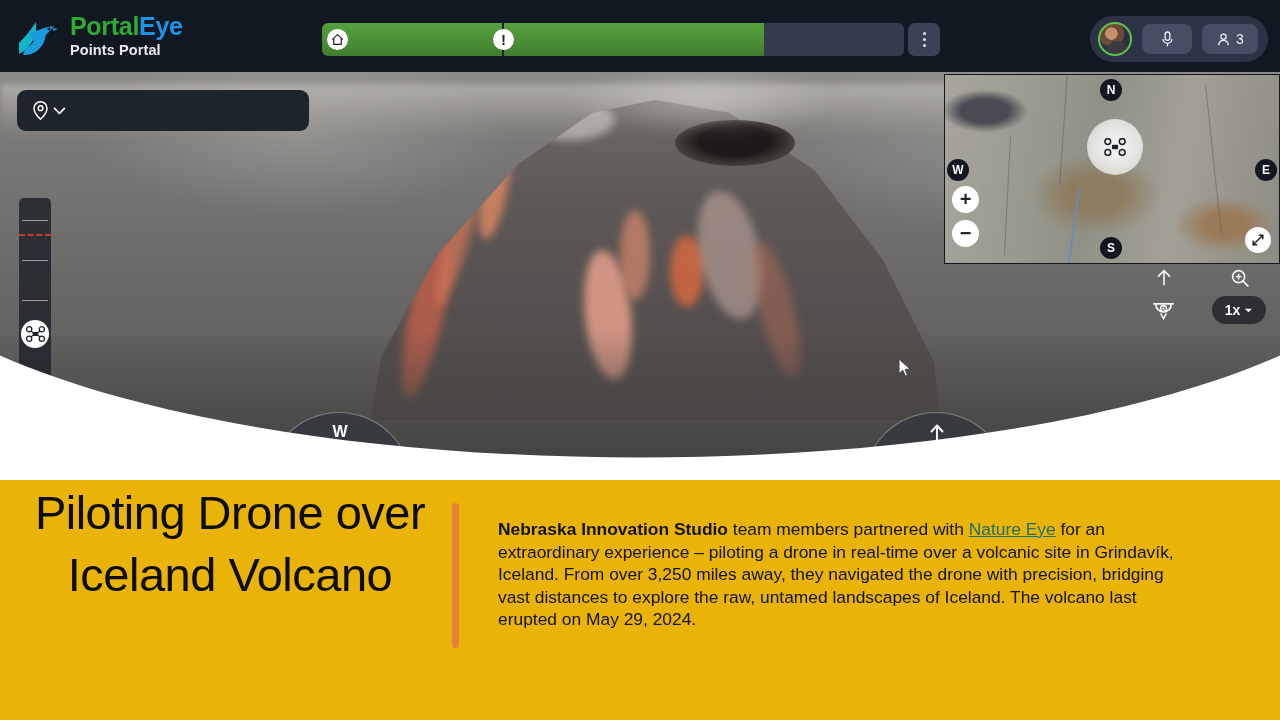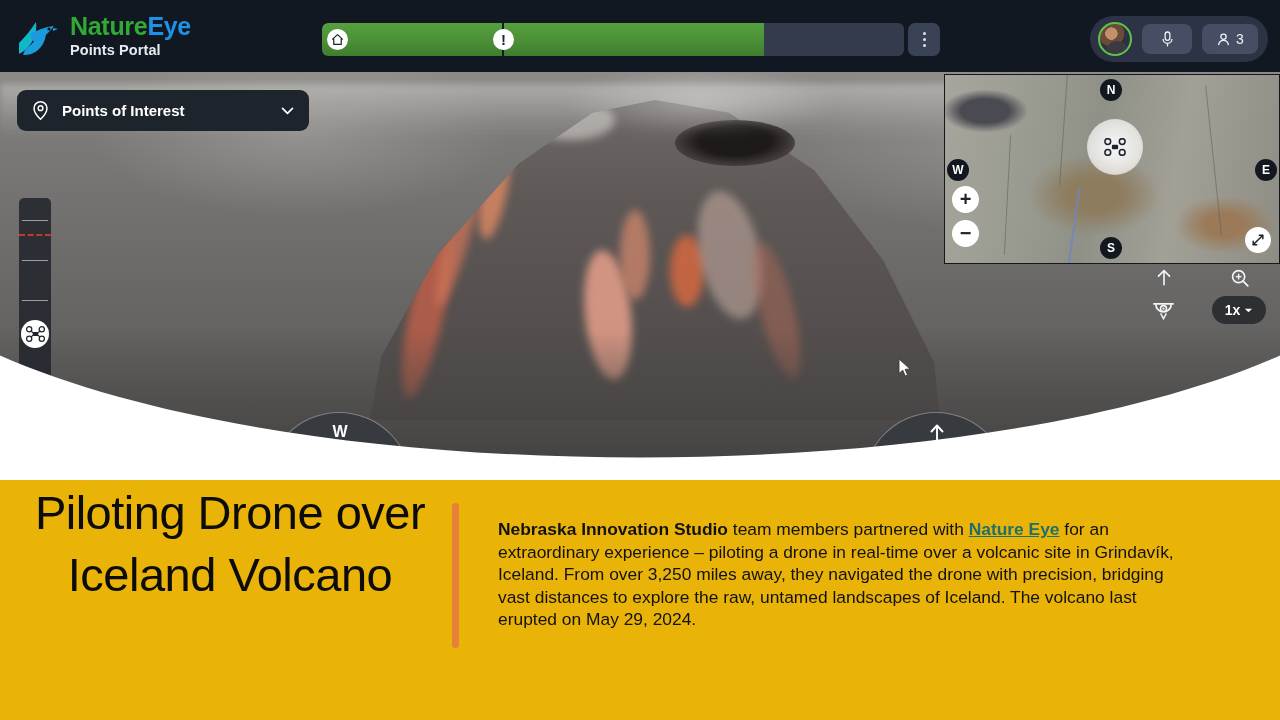--- a/index.html
+++ b/index.html
@@ -289,21 +289,21 @@
   #accent-bar {
     position: absolute; left: 452px; top: 35px;
     width: 7px; height: 145px; border-radius: 4px; background: #e8803a;
   }
   #body-copy {
     position: absolute; left: 498px; top: 50px;
     width: 680px;
     font-size: 17.4px; line-height: 22.5px; color: #121212;
   }
   #body-copy b { font-weight: bold; }
-  #nature-eye-link { color: #1f6f6a; text-decoration: underline; cursor: pointer; font-weight: bold; }
+  #nature-eye-link { color: #1f6f6a; text-decoration: underline; cursor: pointer; }
 </style>
 </head>
 <body>
 
 <div id="app-window">
 
   <div id="video-feed">
     <div id="snow-band"></div>
     <div id="cone">
       <div class="lava" style="left:40px;  top:120px; width:34px;  height:180px; background:#c0604a; opacity:.82; transform:rotate(12deg);"></div>
@@ -325,21 +325,21 @@
 
     <div id="brand">
       <svg id="bird-logo" viewBox="0 0 44 40">
         <path d="M3 27 C9 21 15 14 20 6 C21 14 19 22 14 29 C11 33 7 36 3 38 Z" fill="#13b5c9"></path>
         <path d="M9 34 C16 28 23 21 29 12 C31 19 29 27 23 33 C18 38 13 39 7 39 Z" fill="#1b9ddd"></path>
         <path d="M14 18 C21 14 29 11 38 10 C33 17 26 23 18 26 C16 24 15 21 14 18 Z" fill="#1a9be0"></path>
         <circle cx="33" cy="13" r="1.6" fill="#0d1219"></circle>
         <path d="M37 12 L42 13 L37 15 Z" fill="#1a9be0"></path>
       </svg>
       <div id="brand-text">
-        <div id="brand-name"><span class="nm-green">Nature</span><span class="nm-blue">Eye</span></div>
+        <div id="brand-name"><span class="nm-green">Portal</span><span class="nm-blue">Eye</span></div>
         <div id="brand-sub">Points Portal</div>
       </div>
     </div>
 
     <div id="progress-wrap">
       <div id="progress-track">
         <div id="progress-fill" style="width: 76%;"></div>
       </div>
       <div id="home-marker">
         <svg width="13" height="13" viewBox="0 0 16 16">
@@ -374,21 +374,20 @@
         <span>3</span>
       </div>
     </div>
   </div>
 
   <div id="poi-dropdown">
     <svg width="21" height="21" viewBox="0 0 24 24">
       <path d="M12 2 C7.9 2 4.6 5.3 4.6 9.4 C4.6 15 12 22 12 22 S19.4 15 19.4 9.4 C19.4 5.3 16.1 2 12 2 Z" fill="none" stroke="#ffffff" stroke-width="1.7"></path>
       <circle cx="12" cy="9.3" r="2.7" fill="none" stroke="#ffffff" stroke-width="1.7"></circle>
     </svg>
-    <span id="poi-label">Points of Interest</span>
     <svg width="17" height="17" viewBox="0 0 24 24">
         <path d="M5 9 L12 16 L19 9" fill="none" stroke="#ffffff" stroke-width="2.4" stroke-linecap="round" stroke-linejoin="round"></path>
       </svg>
   </div>
 
   <div id="altitude-slider">
     <div class="tick" style="top:22px;"></div>
     <div class="tick" style="top:62px;"></div>
     <div class="tick" style="top:102px;"></div>
     <div class="tick" style="top:178px;"></div>

